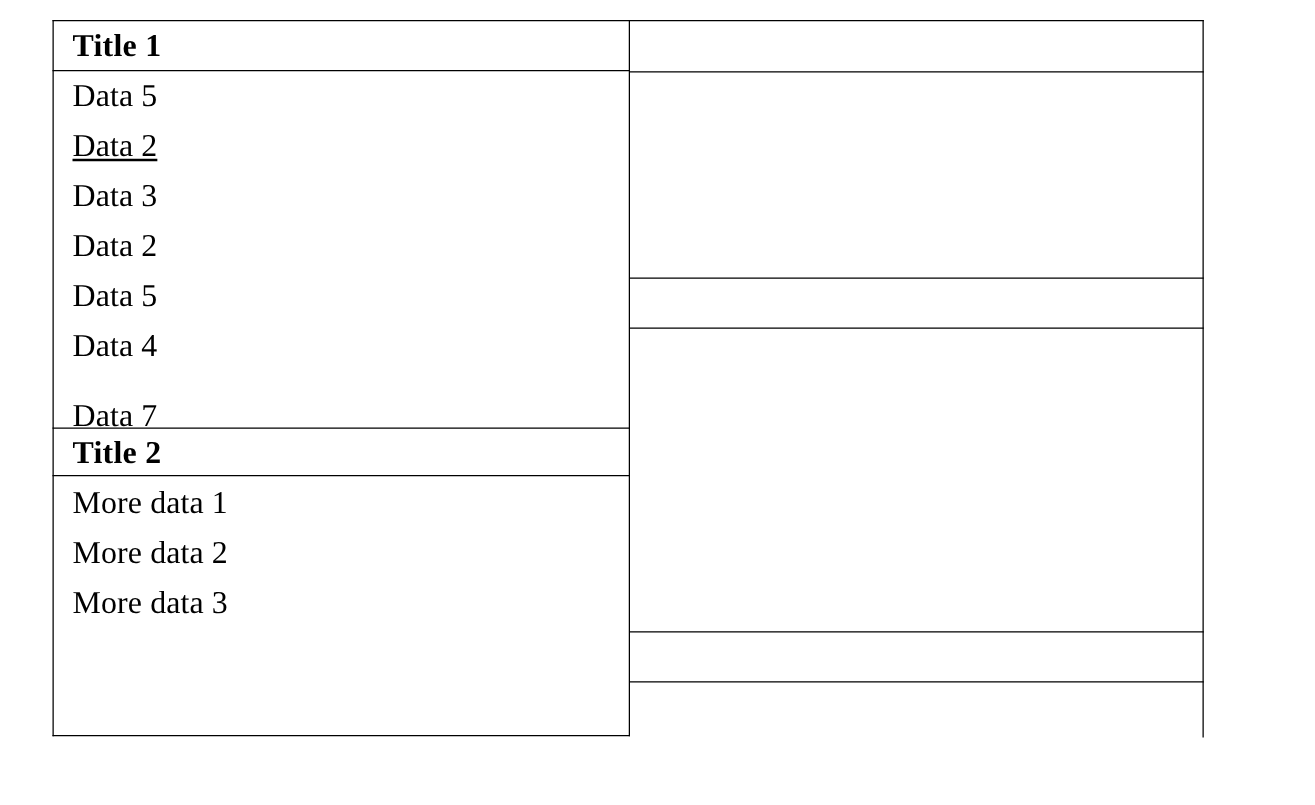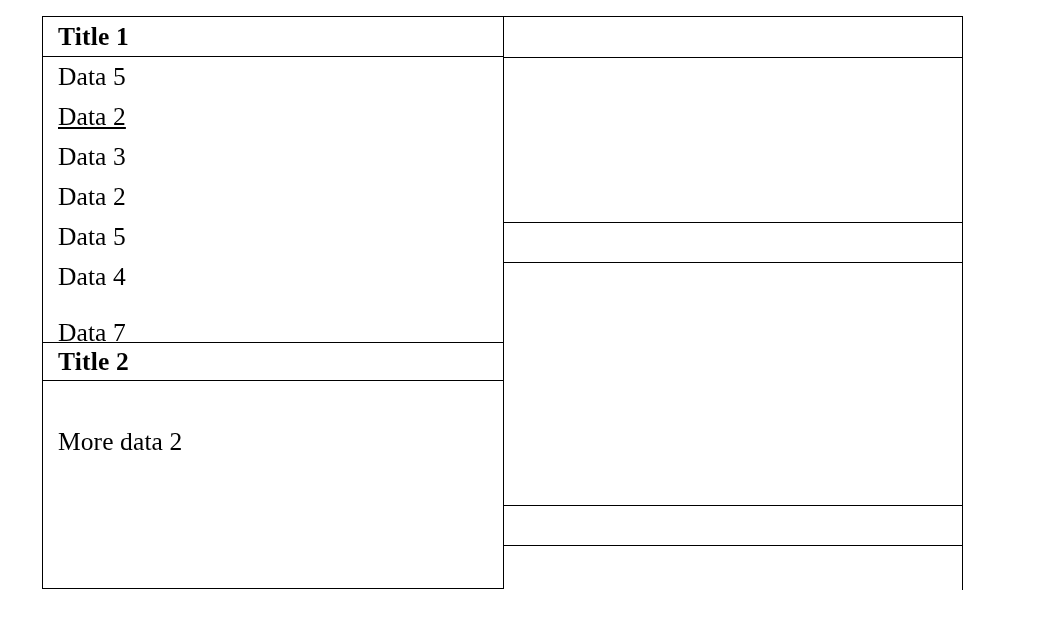--- a/index.html
+++ b/index.html
@@ -105,21 +105,23 @@
       <div class="row-label" style="top:48px;">Data 5</div>
       <div class="row-label" style="top:88px;text-decoration:underline;">Data 2</div>
       <div class="row-label" style="top:128px;text-align:center;">Data 3</div>
       <div class="row-label" style="top:168px;">Data 2</div>
       <div class="row-label" style="top:208px;text-align:center;">Data 5</div>
       <div class="row-label" style="top:248px;">Data 4</div>
       <div class="row-label" style="top:304px;">Data 7</div>
 
       <div class="row-label section" style="top:333px;">Title 2</div>
 
+      <div class="row-label" style="top:373px;">More data 1</div>
       <div class="row-label" style="top:413px;">More data 2</div>
+      <div class="row-label" style="top:453px;">More data 3</div>
 
     </div>
   </div>
 
   <div id="right-column">
 
     <div class="vrule" style="left:458px; top:0px; height:574px;"></div>
 
     <div class="hrule" style="left:0px; top:0px; width:459px;"></div>
     <div class="hrule" style="left:0px; top:41px; width:459px;"></div>

